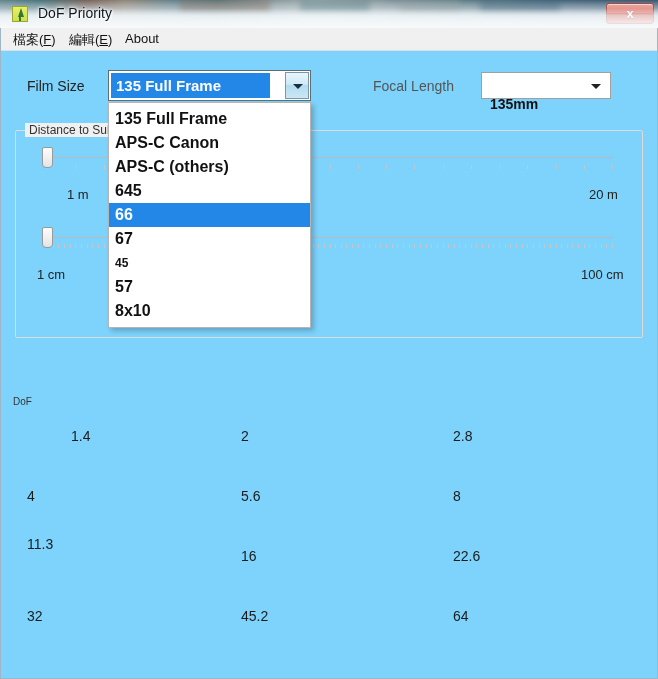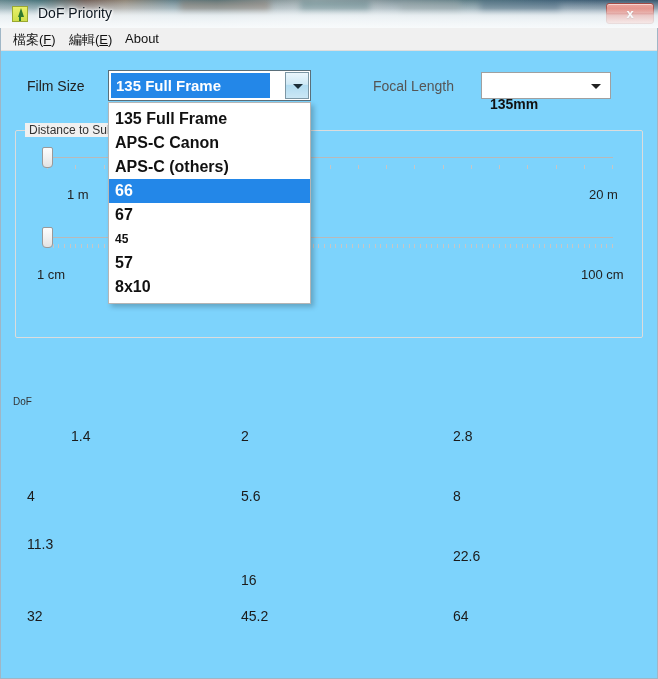--- a/index.html
+++ b/index.html
@@ -436,36 +436,37 @@
 
     <div class="dof-cell" style="left:26px;  top:400px;margin-left:44px;">1.4</div>
     <div class="dof-cell" style="left:240px; top:400px;">2</div>
     <div class="dof-cell" style="left:452px; top:400px;">2.8</div>
 
     <div class="dof-cell" style="left:26px;  top:460px;">4</div>
     <div class="dof-cell" style="left:240px; top:460px;">5.6</div>
     <div class="dof-cell" style="left:452px; top:460px;">8</div>
 
     <div class="dof-cell" style="left:26px;  top:508px;">11.3</div>
-    <div class="dof-cell" style="left:240px; top:544px;">16</div>
+    <div class="dof-cell" style="left:240px; top:520px;">16</div>
     <div class="dof-cell" style="left:452px; top:520px;">22.6</div>
 
     <div class="dof-cell" style="left:26px;  top:580px;">32</div>
     <div class="dof-cell" style="left:240px; top:580px;">45.2</div>
     <div class="dof-cell" style="left:452px; top:580px;text-align:right;">64</div>
 
   </div>
 
   <div id="dropdown" style="position:absolute; left:108px; top:102px; width:203px;
               background:#ffffff; border:1px solid #b5b5b5;
               box-shadow: 3px 3px 5px rgba(0,0,0,0.22);
               box-sizing:border-box; padding:4px 0 4px 0;">
   <div style="height: 24px; line-height: 24px; padding-left: 6px; font-size: 16px; font-weight: bold; white-space: nowrap; background: transparent; color: rgb(17, 17, 17);"><span>135 Full Frame</span></div>
       <div style="height: 24px; line-height: 24px; padding-left: 6px; font-size: 16px; font-weight: bold; white-space: nowrap; background: transparent; color: rgb(17, 17, 17);"><span>APS-C Canon</span></div>
       <div style="height: 24px; line-height: 24px; padding-left: 6px; font-size: 16px; font-weight: bold; white-space: nowrap; background: transparent; color: rgb(17, 17, 17);"><span>APS-C (others)</span></div>
+      <div style="height: 24px; line-height: 24px; padding-left: 6px; font-size: 16px; font-weight: bold; white-space: nowrap; background: transparent; color: rgb(17, 17, 17);"><span>645</span></div>
       <div style="height: 24px; line-height: 24px; padding-left: 6px; font-size: 16px; font-weight: bold; white-space: nowrap; background: rgb(35, 135, 232); color: rgb(255, 255, 255);"><span>66</span></div>
       <div style="height: 24px; line-height: 24px; padding-left: 6px; font-size: 16px; font-weight: bold; white-space: nowrap; background: transparent; color: rgb(17, 17, 17);"><span>67</span></div>
       <div style="height: 24px; line-height: 24px; padding-left: 6px; font-size: 12px; font-weight: bold; white-space: nowrap; background: transparent; color: rgb(17, 17, 17);"><span>45</span></div>
       <div style="height: 24px; line-height: 24px; padding-left: 6px; font-size: 16px; font-weight: bold; white-space: nowrap; background: transparent; color: rgb(17, 17, 17);"><span>57</span></div>
       <div style="height: 24px; line-height: 24px; padding-left: 6px; font-size: 16px; font-weight: bold; white-space: nowrap; background: transparent; color: rgb(17, 17, 17);"><span>8x10</span></div>
     </div>
 
 </div>
 
 </body></html>

